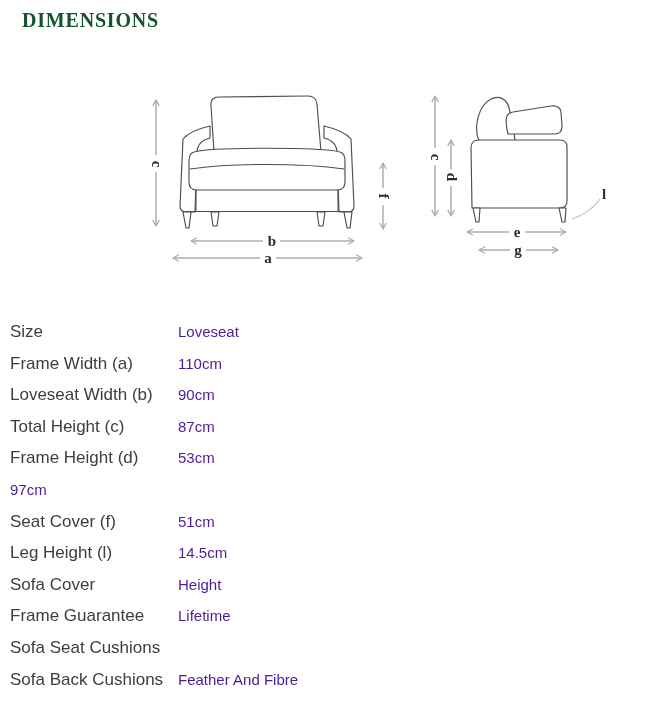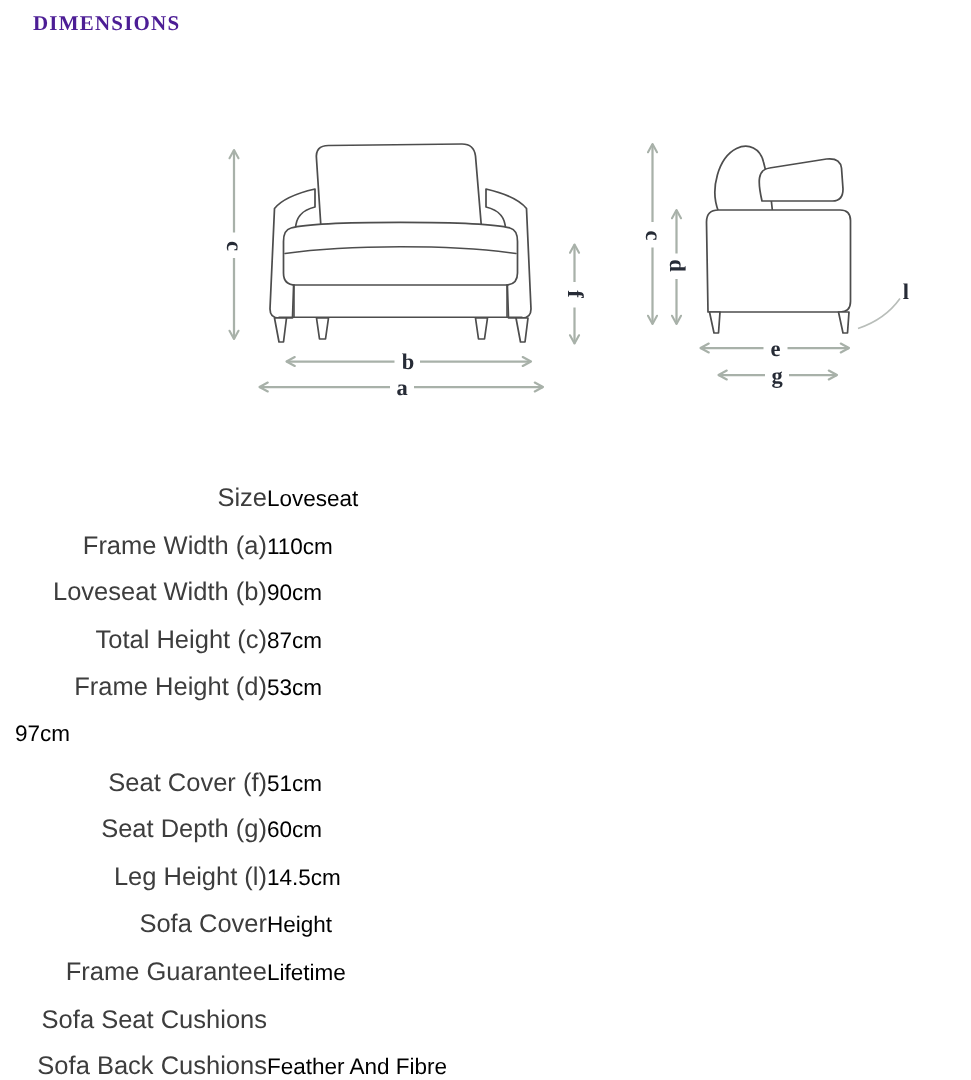--- a/index.html
+++ b/index.html
@@ -1,30 +1,30 @@
 <!DOCTYPE html>
 <html><head>
 <meta charset="utf-8">
 <style>
   html,body{margin:0;padding:0;background:#ffffff;}
   #page{position:relative;width:647px;height:720px;background:#ffffff;overflow:hidden;
         font-family:"Liberation Sans",sans-serif;color:#3d3d3d;}
   #title{position:absolute;left:22px;top:9px;font-family:"Liberation Serif",serif;
-         font-weight:700;font-size:14px;letter-spacing:0.8px;color:#4c1d95;}
+         font-weight:700;font-size:20px;letter-spacing:0.8px;color:#14532d;}
   #diagram-svg{position:absolute;left:0;top:0;width:647px;height:285px;}
   .art{fill:#ffffff;stroke:#4d4d4d;stroke-width:1.15;stroke-linejoin:round;stroke-linecap:round;}
   .artline{fill:none;stroke:#4d4d4d;stroke-width:1.05;stroke-linecap:round;}
   .dim{stroke:#a8b1a9;stroke-width:1.5;fill:none;}
   .pointer{stroke:#b9beba;stroke-width:1.1;fill:none;}
   .dimlbl{font-family:"Liberation Serif",serif;font-weight:700;font-size:15px;fill:#262b36;}
   .lblbg{fill:#ffffff;stroke:none;}
   #spec-table{position:absolute;left:10px;top:316px;width:620px;}
   .spec-row{display:flex;align-items:baseline;height:31.6px;line-height:31.6px;}
-  .spec-label{flex:0 0 168px;font-size:17px;color:#3d3d3d;white-space:nowrap;text-align:right;}
-  .spec-value{flex:1;font-size:15px;color:#000000;white-space:nowrap;}
+  .spec-label{flex:0 0 168px;font-size:17px;color:#3d3d3d;white-space:nowrap;}
+  .spec-value{flex:1;font-size:15px;color:#4c1d95;white-space:nowrap;}
 </style>
 </head>
 <body>
 
 <div id="page">
 
   <div id="title">DIMENSIONS</div>
 
   <svg id="diagram-svg" viewBox="0 0 647 285">
     <defs>
@@ -127,24 +127,20 @@
       <span class="spec-value">53cm</span>
     </div>
     <div class="spec-row">
       <span class="spec-value">97cm</span>
     </div>
     <div class="spec-row">
       <span class="spec-label">Seat Cover (f)</span>
       <span class="spec-value">51cm</span>
     </div>
     <div class="spec-row">
-      <span class="spec-label">Seat Depth (g)</span>
-      <span class="spec-value">60cm</span>
-    </div>
-    <div class="spec-row">
       <span class="spec-label">Leg Height (l)</span>
       <span class="spec-value">14.5cm</span>
     </div>
     <div class="spec-row">
       <span class="spec-label">Sofa Cover</span>
       <span class="spec-value">Height</span>
     </div>
     <div class="spec-row">
       <span class="spec-label">Frame Guarantee</span>
       <span class="spec-value">Lifetime</span>

